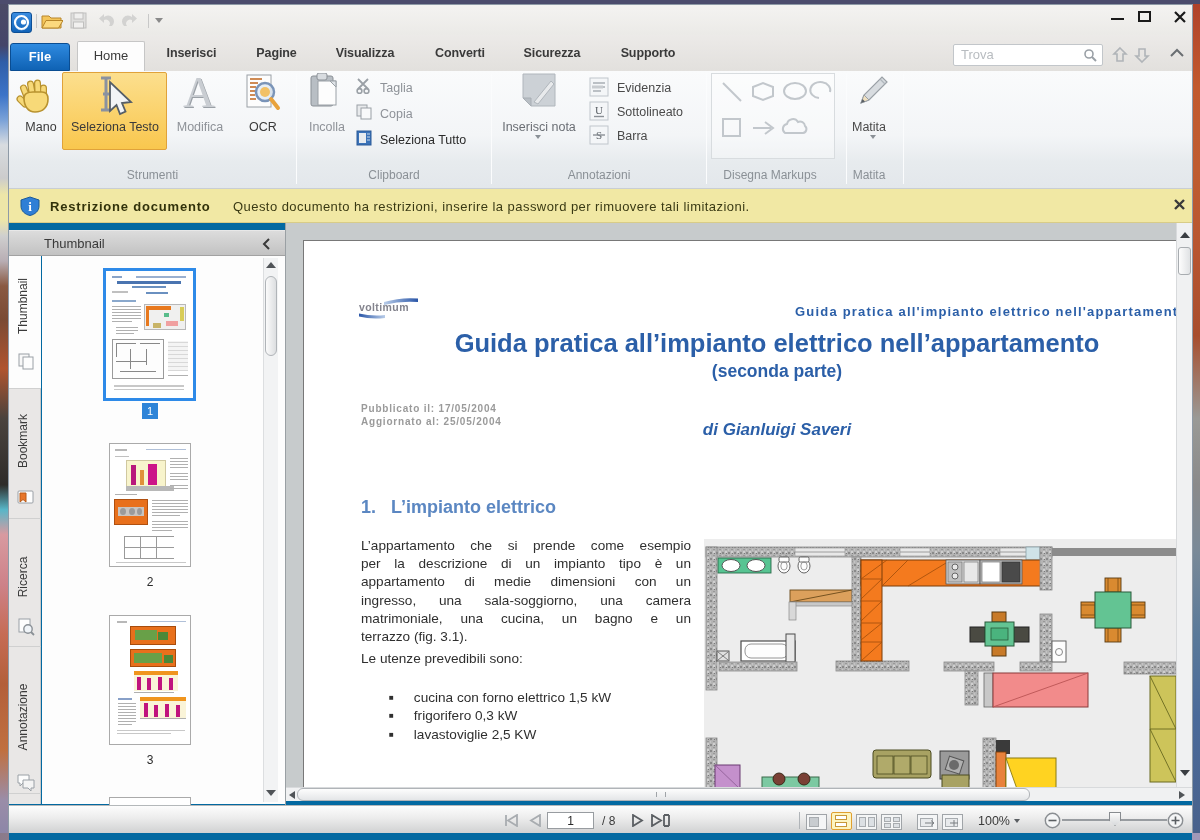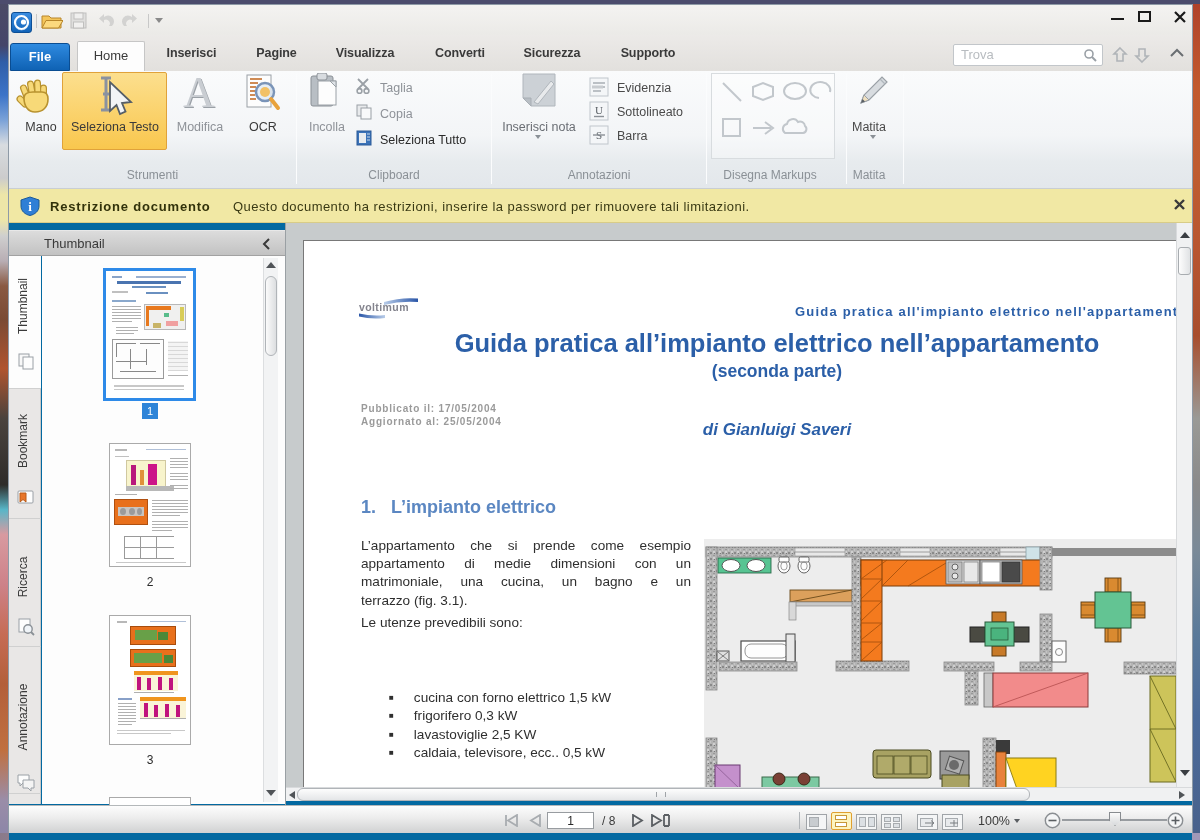--- a/index.html
+++ b/index.html
@@ -397,30 +397,31 @@
             <text x="0" y="15" font-size="10.5" font-weight="bold" fill="#83838d" font-family="Liberation Sans" letter-spacing="0.4">voltimum</text>
           </svg>
         <div class="a" style="left:491px;top:63px;white-space:nowrap;font-size:13px;font-weight:bold;color:#2b5fa8;letter-spacing:1.2px">Guida pratica all'impianto elettrico nell'appartamento</div>
         <div class="a" style="left:0;top:88px;width:946px;text-align:center;font-size:25.5px;font-weight:bold;color:#2b5fa8">Guida pratica all’impianto elettrico nell’appartamento</div>
         <div class="a" style="left:0;top:120px;width:946px;text-align:center;font-size:17.5px;font-weight:bold;color:#2b5fa8">(seconda parte)</div>
         <div class="a" style="left:57px;top:161px;font-size:10px;font-weight:bold;color:#9a9a9a;letter-spacing:0.8px;line-height:13px">Pubblicato il: 17/05/2004<br>Aggiornato al: 25/05/2004</div>
         <div class="a" style="left:0;top:179px;width:946px;text-align:center;font-size:17px;font-weight:bold;font-style:italic;color:#2b5fa8">di Gianluigi Saveri</div>
         <div class="a" style="left:57px;top:256px;font-size:18px;font-weight:bold;color:#5b87c2">1.&nbsp;&nbsp;&nbsp;L’impianto elettrico</div>
         <div class="a" id="bodytext" style="left:57px;top:296px;width:330px;font-size:13.6px;color:#2f2f2f;line-height:18.2px;text-align:justify">
           <div style="text-align-last:justify">L’appartamento che si prende come esempio</div>
+          <div style="text-align-last:justify">per la descrizione di un impianto tipo è un</div>
           <div style="text-align-last:justify">appartamento di medie dimensioni con un</div>
+          <div style="text-align-last:justify">ingresso, una sala-soggiorno, una camera</div>
           <div style="text-align-last:justify">matrimoniale, una cucina, un bagno e un</div>
           <div>terrazzo (fig. 3.1).</div>
           <div style="margin-top:4px">Le utenze prevedibili sono:</div>
         </div>
         <div class="a" id="bullets" style="left:85px;top:448px;font-size:13.6px;color:#2f2f2f;line-height:18.3px">
           <div><span style="font-size:8px;vertical-align:2px">■</span><span style="display:inline-block;width:20px"></span>cucina con forno elettrico 1,5 kW</div>
           <div><span style="font-size:8px;vertical-align:2px">■</span><span style="display:inline-block;width:20px"></span>frigorifero 0,3 kW</div>
           <div><span style="font-size:8px;vertical-align:2px">■</span><span style="display:inline-block;width:20px"></span>lavastoviglie 2,5 KW</div>
-          <div><span style="font-size:8px;vertical-align:2px">■</span><span style="display:inline-block;width:20px"></span>caldaia, televisore, ecc.. 0,5 kW</div>
         </div>
 
         <svg class="a" id="plan" style="left:400px;top:298px" width="476" height="250" viewBox="0 0 476 250">
           <defs>
             <pattern id="wl" width="6" height="6" patternUnits="userSpaceOnUse">
               <rect width="6" height="6" fill="#b4b4b4"></rect>
               <rect x="0" y="1" width="2" height="2" fill="#8a8a8a"></rect>
               <rect x="3" y="4" width="2" height="1" fill="#989898"></rect>
               <rect x="3" y="0" width="2" height="2" fill="#cfcfcf"></rect>
               <rect x="0" y="4" width="1" height="2" fill="#c4c4c4"></rect>

